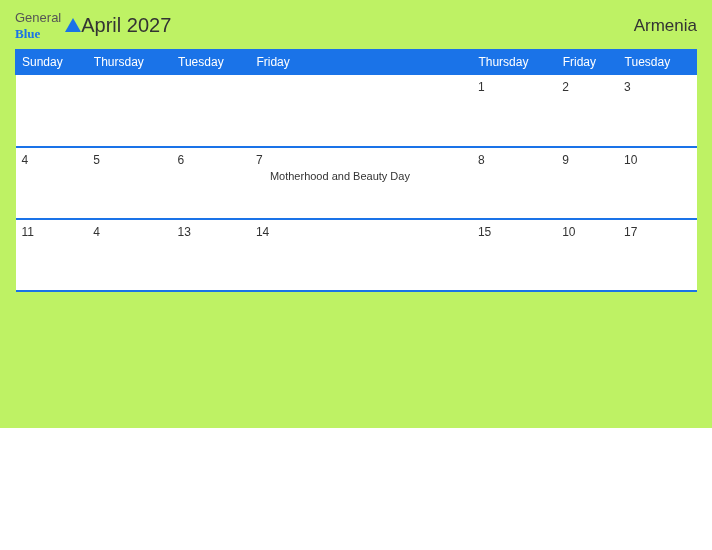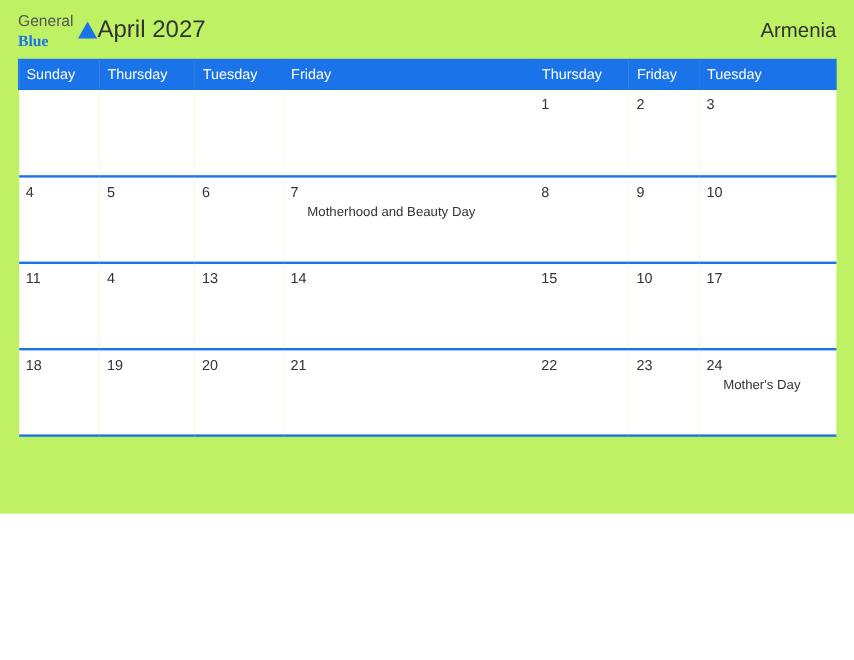--- a/index.html
+++ b/index.html
@@ -177,36 +177,15 @@
           <td>
             <span class="day-num">15</span>
           </td>
           <td>
             <span class="day-num">10</span>
           </td>
           <td>
             <span class="day-num">17</span>
           </td>
         </tr>
-        <tr class="row-even">
-          <td>
-            <span class="day-num">18</span>
-          </td>
-          <td>
-            <span class="day-num">19</span>
-          </td>
-          <td>
-            <span class="day-num">20</span>
-          </td>
-          <td>
-            <span class="day-num">21</span>
-          </td>
-          <td>
-            <span class="day-num">22</span>
-          </td>
-          <td>
-            <span class="day-num">23</span>
-          </td>
-          <td><span class="day-num">24</span><span class="event">Mother's Day</span></td>
-        </tr>
       </tbody>
   </table>
 </div>
 
 </body></html>

